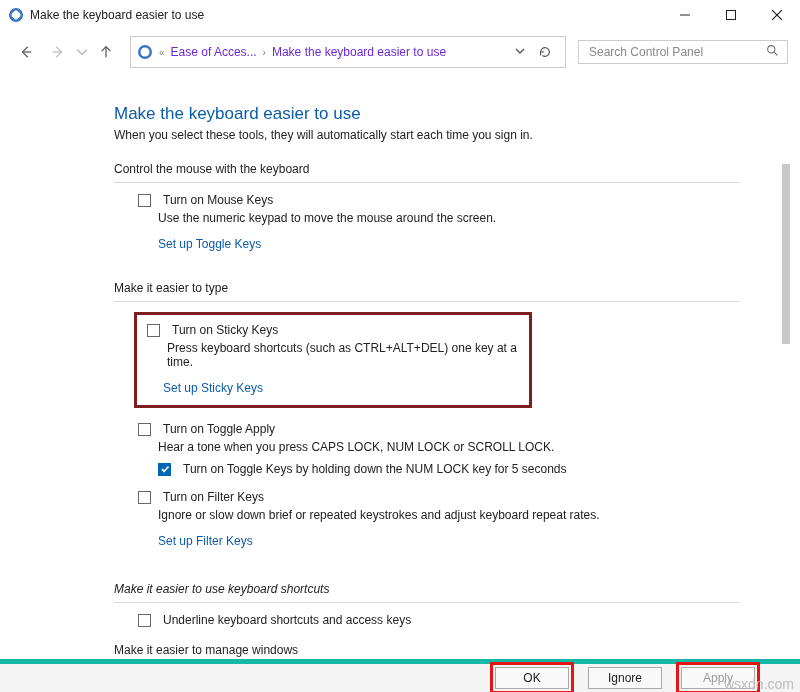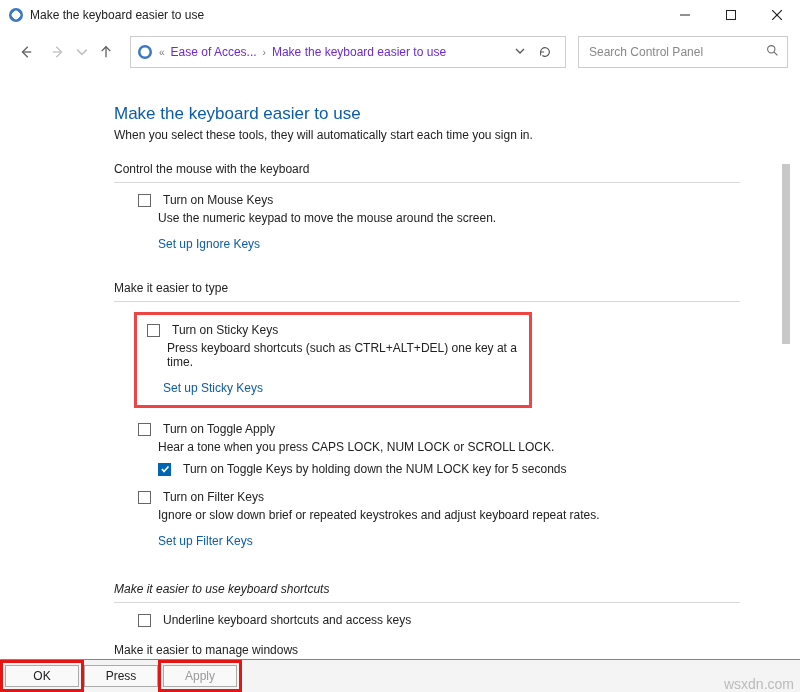--- a/index.html
+++ b/index.html
@@ -17,21 +17,21 @@
     .nav-arrow svg { width:14px; height:14px; }
     .chev-down { width:12px; }
     
     .addr { flex:1; height: 32px; border: 1px solid #ccc; display:flex; align-items:center; padding: 0 6px; gap:6px; margin-left: 6px; }
     .addr-icon { width:16px; height:16px; }
     .addr-sep { color:#777; font-size:10px; }
     .addr-part { color:#6d28d9; }
     .addr-dropdown { margin-left:auto; color:#555; }
     .addr-refresh { width: 28px; display:flex; justify-content:center; color:#555; }
     
-    .search { width: 210px; height:32px; border:1px solid #ccc; display:flex; align-items:center; padding:5px 8px; margin-left: 8px; color:#777; }
+    .search { width: 210px; height:24px; border:1px solid #ccc; display:flex; align-items:center; padding:5px 8px; margin-left: 8px; color:#777; }
     .search input { border:none; outline:none; flex:1; font-size:12px; color:#333; }
     .search input::placeholder { color:#888; }
     .search-icon { color:#666; }
     
     .content-wrap { position:absolute; top:74px; bottom:33px; left:0; right:0; overflow:hidden; }
     .content { padding: 20px 36px 20px 114px; width: 776px; }
     .scrollbar { position:absolute; right:10px; top:90px; width:8px; height:180px; background:#c8c8c8; border-radius:0; }
     
     h1.page-title { color:#0b5cab; font-size: 17px; font-weight: normal; margin: 10px 0 4px 0; }
     .subtitle { margin: 0 0 20px 0; }
@@ -40,26 +40,26 @@
     .section-rule { border:none; border-top:1px solid #d8d8d8; margin:0 0 10px 0; }
     .indent { padding-left: 24px; }
     
     .chk-row { display:flex; align-items:center; gap: 12px; margin: 6px 0 4px 0; }
     .chk { width:13px; height:13px; border:1px solid #666; display:inline-flex; align-items:center; justify-content:center; background:#fff; flex-shrink:0; }
     .chk.checked { background:#0065b3; border-color:#0065b3; }
     .chk.checked svg { width:10px; height:10px; }
     .desc { margin: 2px 0 8px 20px; color:#222; }
     .link { color:#0b5cab; cursor:pointer; margin: 4px 0 12px 20px; display:inline-block; }
     
-    .highlight { border: 3px solid #ef4444; padding: 8px 10px; margin-left: 20px; margin-top:4px; width: 398px; }
+    .highlight { border: 3px solid #7f1d1d; padding: 8px 10px; margin-left: 20px; margin-top:4px; width: 398px; }
     .highlight .chk-row { margin-top: 0; }
     .highlight .desc { margin-left: 20px; }
     .highlight .link  { margin-left: 16px; margin-bottom: 2px; }
     
-    .bottombar { position:absolute; bottom:0; left:0; right:0; height:33px; border-top:1px solid #14b8a6; background:#f4f4f4; display:flex; align-items:center; padding-right: 40px; }
+    .bottombar { position:absolute; bottom:0; left:0; right:0; height:33px; border-top:5px solid #14b8a6; background:#f4f4f4; display:flex; align-items:center; justify-content:flex-end; padding-right: 40px; gap: 14px; }
     .footer-watermark { position:absolute; right:6px; bottom:0; font-size:14px; color:#bbb; }
     .btn { height:22px; min-width:74px; border:1px solid #aaa; background:#f9f9f9; font-size:12px; display:flex; align-items:center; justify-content:center; }
     .btn.disabled { color:#9a9a9a; }
     .hl-btn { display:inline-flex; padding:2px; border:3px solid #e51515; }
     .hl-btn .btn { margin:0; }
   </style>
 </head>
 <body>
 
 <div class="titlebar">
@@ -152,21 +152,21 @@
     <div class="subtitle">When you select these tools, they will automatically start each time you sign in.</div>
 
     <div class="section-label">Control the mouse with the keyboard</div>
     <hr class="section-rule">
     <div class="indent">
       <div class="chk-row">
         <span class="chk"></span>
         <span>Turn on Mouse Keys</span>
       </div>
       <div class="desc">Use the numeric keypad to move the mouse around the screen.</div>
-      <span class="link">Set up Ignore Keys</span>
+      <span class="link">Set up Toggle Keys</span>
     </div>
 
     <div class="section-label">Make it easier to type</div>
     <hr class="section-rule">
 
     <div class="highlight">
       <div class="chk-row">
         <span class="chk"></span>
         <span>Turn on Sticky Keys</span>
       </div>
@@ -210,18 +210,18 @@
 
     <div class="section-label" style="margin-top:16px;">Make it easier to manage windows</div>
 
   </div>
 </div>
 
 <div class="bottombar">
   <span class="hl-btn">
       <span class="btn">OK</span>
     </span>
-  <span class="btn">Press</span>
+  <span class="btn">Ignore</span>
   <span class="hl-btn">
       <span class="btn disabled">Apply</span>
     </span>
 </div>
 <div class="footer-watermark">wsxdn.com</div>
 
 </body></html>

